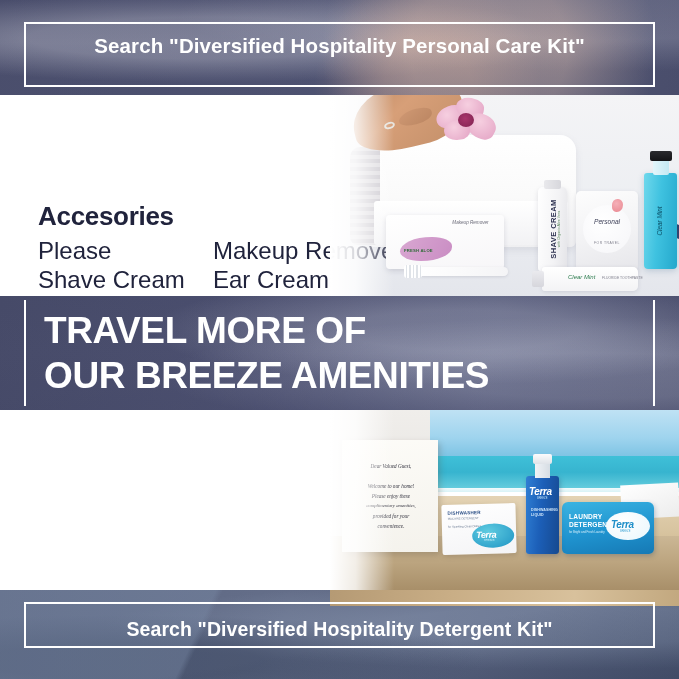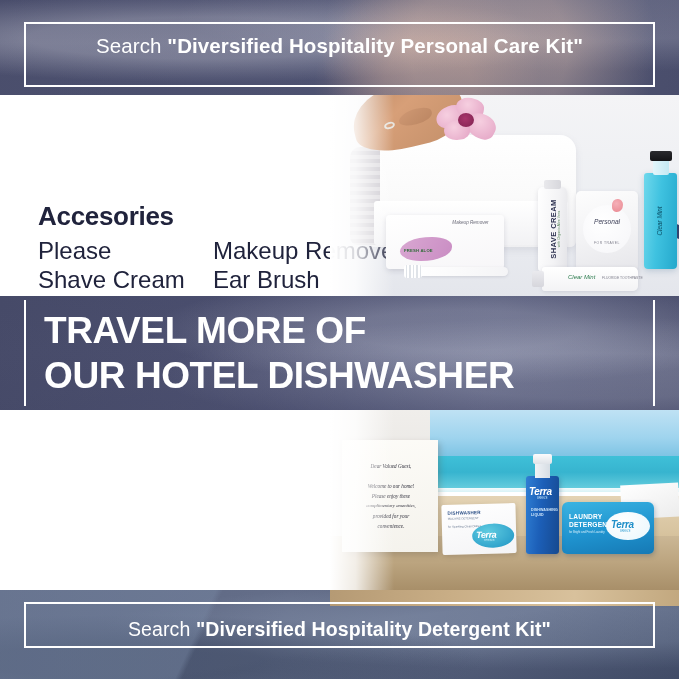--- a/index.html
+++ b/index.html
@@ -16,21 +16,21 @@
   .banner { position:absolute; left:0; width:679px; overflow:hidden; }
   .banner-bg { position:absolute; inset:0; }
   .banner-frame {
     position:absolute; border:2px solid #ffffff; pointer-events:none;
   }
   .banner-text {
     position:absolute; width:100%; text-align:center;
     color:#ffffff; white-space:nowrap;
     letter-spacing:.1px;
   }
-  .banner-text .lead { font-weight:400; }
+  .banner-text .lead { font-weight:700; }
   .banner-text .strong { font-weight:700; }
 
   
   #top-banner { top:0; height:95px; }
   #top-banner .banner-bg {
     background:
       radial-gradient(circle at 72% 52%, rgba(236,200,178,.50) 0 16%, rgba(236,200,178,0) 34%),
       radial-gradient(circle at 63% 90%, rgba(232,178,150,.38) 0 10%, rgba(232,178,150,0) 26%),
       radial-gradient(ellipse at 30% 40%, rgba(215,215,225,.40) 0 26%, rgba(200,200,215,0) 55%),
       radial-gradient(ellipse at 90% 15%, rgba(190,190,205,.30) 0 22%, rgba(180,180,200,0) 50%),
@@ -503,33 +503,33 @@
 
     <ul class="item-list" id="acc-col-1">
       <li>Please</li>
       <li>Shave Cream</li>
       <li>Tooth Brush</li>
 
     </ul>
 
     <ul class="item-list" id="acc-col-2">
       <li>Makeup Remover</li>
-      <li>Ear Brush</li>
+      <li>Ear Cream</li>
       <li>Cotton Pads</li>
 
     </ul>
   </div>
 
   <div class="banner" id="mid-banner">
     <div class="banner-bg"></div>
     <div class="vline-l"></div>
     <div class="vline-r"></div>
     <div id="mid-headline">
       <div>TRAVEL MORE OF</div>
-      <div>OUR HOTEL DISHWASHER</div>
+      <div>OUR BREEZE AMENITIES</div>
     </div>
   </div>
 
   <div class="content" id="detergents-section">
 
     <div id="det-photo">
       <div class="det-wall"></div>
       <div class="det-beach">
         <div class="det-sky"></div>
         <div class="det-sea"></div>

